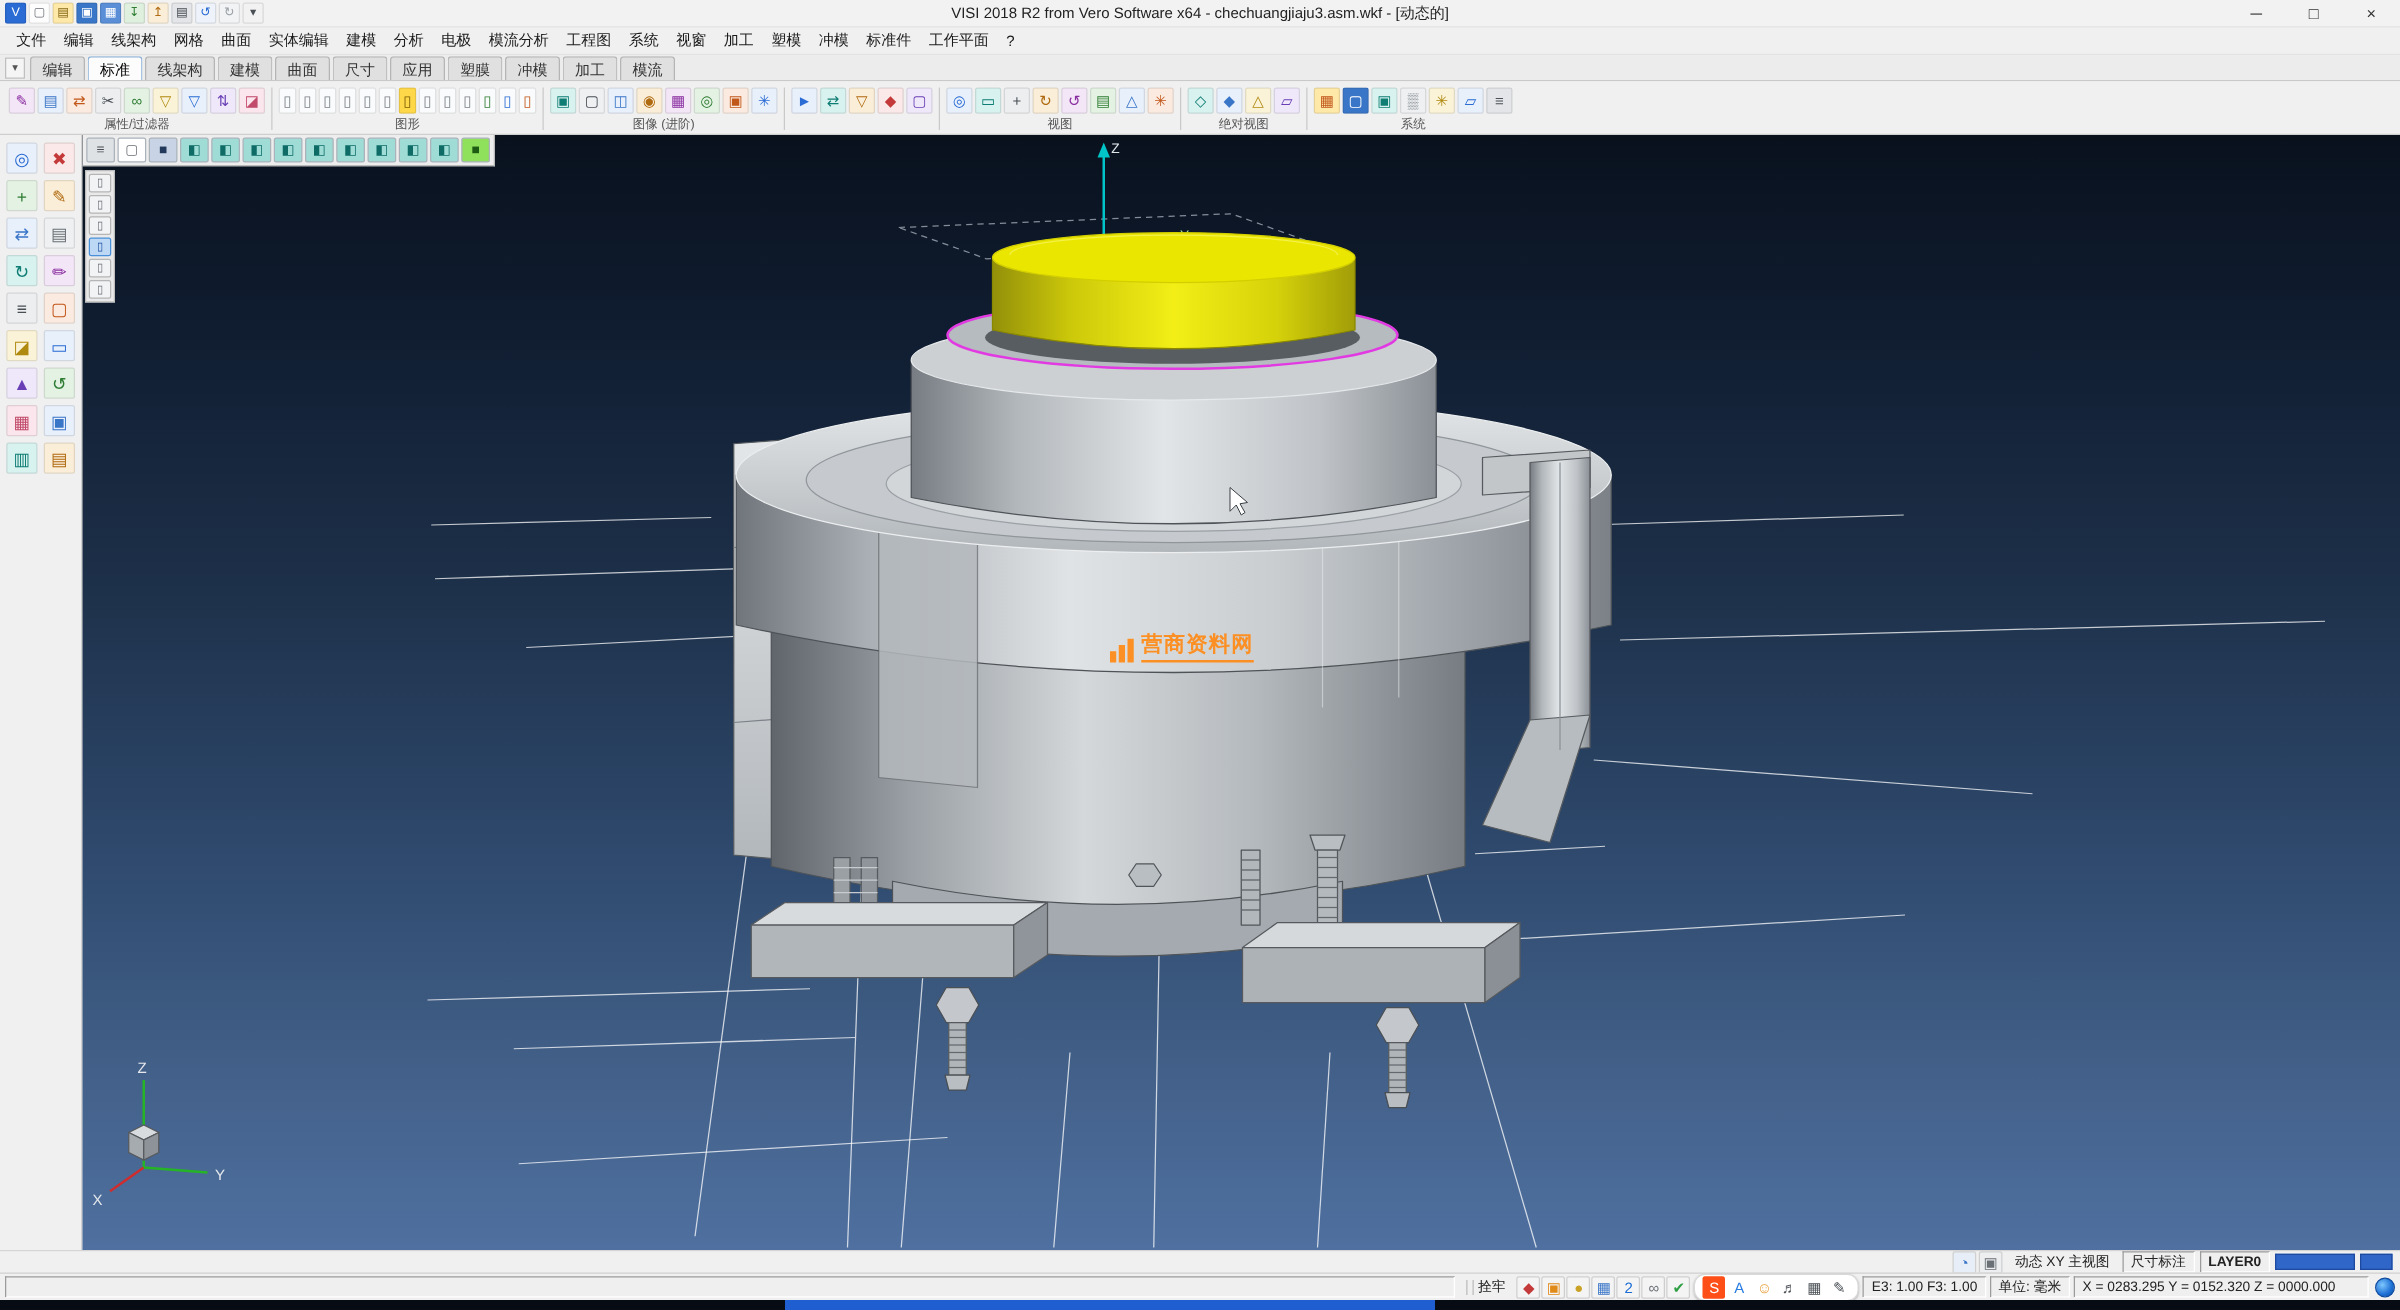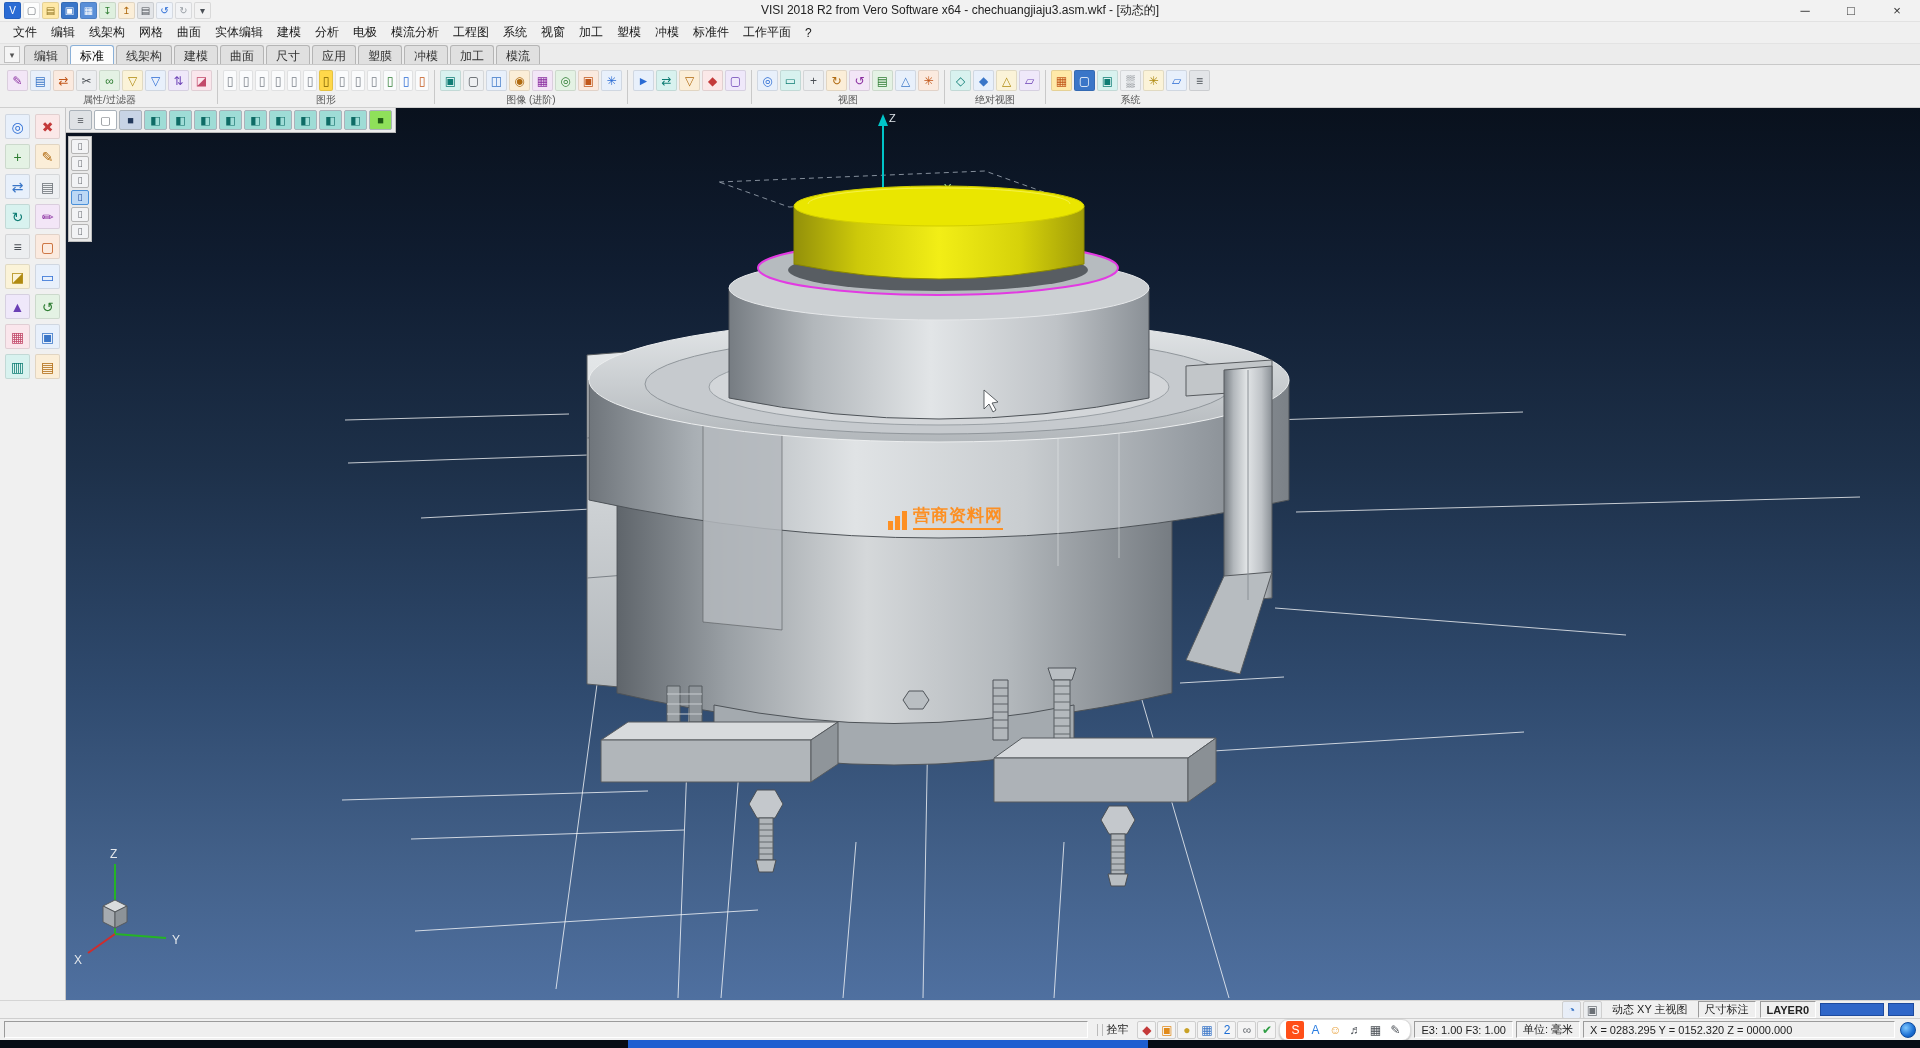--- a/index.html
+++ b/index.html
@@ -60,21 +60,21 @@
 .status1{position:absolute;left:0;right:0;bottom:30px;height:18px;background:#f0f0f0;display:flex;align-items:center;gap:4px;padding:0 6px;border-top:1px solid #d5d5d5}
 .status2{position:absolute;left:0;right:0;bottom:8px;height:22px;background:#f0f0f0;display:flex;align-items:center;gap:3px;padding:0 4px;border-top:1px solid #cfcfcf}
 .cell{font-size:11px;color:#222;padding:1px 6px;white-space:nowrap}
 .sunken{border:1px solid;border-color:#9b9b9b #ffffff #ffffff #9b9b9b;background:#efefef;height:17px;display:flex;align-items:center}
 .cell.bold{font-weight:bold}
 .field{flex:1;height:17px;border:1px solid;border-color:#9b9b9b #fff #fff #9b9b9b;background:#efefef}
 .grip{display:flex;align-items:center;gap:3px}
 .grip::before{content:"";width:4px;height:12px;border-left:1px solid #bbb;border-right:1px solid #bbb}
 .layerbar{height:13px;background:#2f66c8;border:1px solid #1d4a9e;flex:none}
 .w64{width:64px}.w26{width:26px}
-.coords{width:312px}
+.coords{width:236px}
 .imebar{display:flex;align-items:center;gap:2px;background:#ffffff;border-radius:9px;padding:1px 6px;border:1px solid #d9d9d9;box-shadow:0 1px 2px rgba(0,0,0,.25)}
 .globe{width:16px;height:16px;border-radius:50%;background:radial-gradient(circle at 35% 35%,#7ec7ff,#1c6fd4 60%,#0d4a9e);border:1px solid #0d4a9e;margin-left:2px;flex:none}
 .taskbar{position:absolute;left:0;right:0;bottom:0;height:8px;background:#070b14}
 .taskseg{position:absolute;left:628px;width:520px;top:0;bottom:0;background:#1e5ed0}
 </style>
 </head>
 <body>
 
 <div class="titlebar">
   <div id="qat" class="qat">

